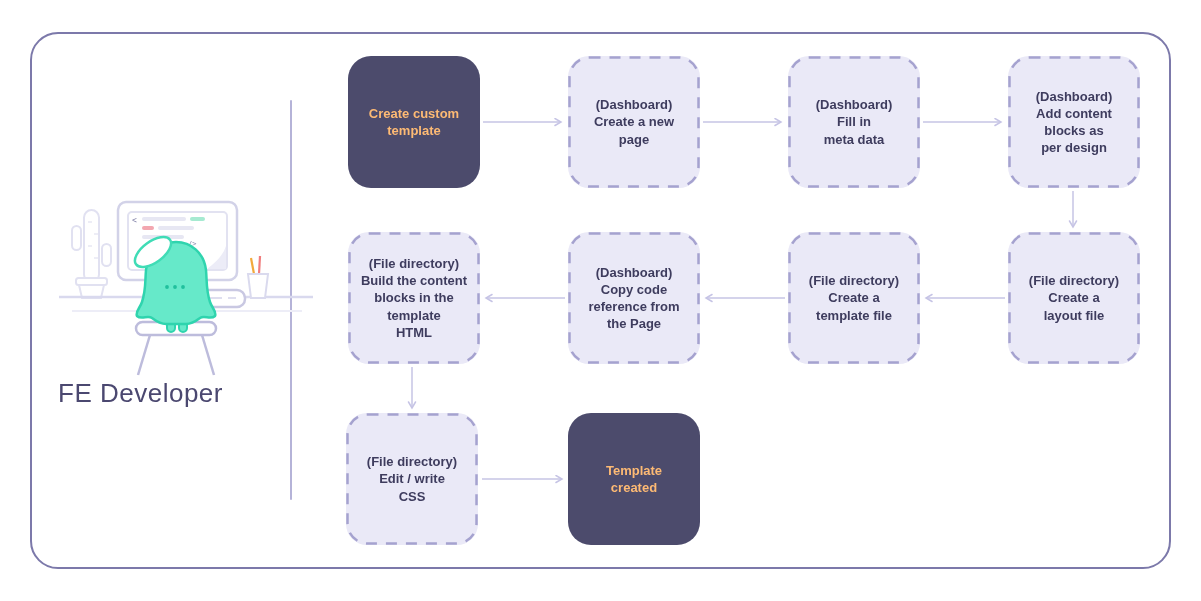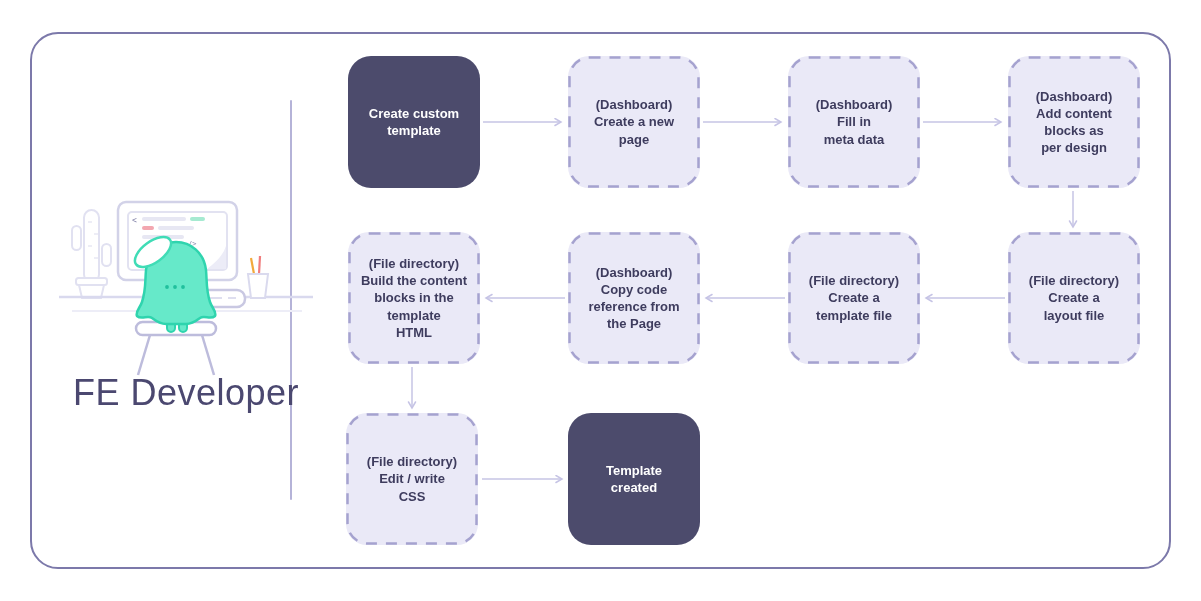--- a/index.html
+++ b/index.html
@@ -10,35 +10,35 @@
   .frame{
     position:absolute;left:30px;top:32px;width:1137px;height:533px;
     border:2px solid #7c79aa;border-radius:28px;background:transparent;
   }
   .divider{
     position:absolute;left:290px;top:100px;width:2px;height:400px;
     background:#b5b3d8;border-radius:2px;
   }
   .actor-panel{position:absolute;left:58px;top:188px;width:256px;}
   .actor-label{
-    margin-top:-4px;text-align:center;font-size:36px;line-height:30px;
+    margin-top:-4px;text-align:left;font-size:26px;line-height:30px;
     color:#4b4870;letter-spacing:0.5px;
   }
   .arrows{position:absolute;left:0;top:0;width:1201px;height:601px;pointer-events:none;}
   .node{
     position:absolute;width:132px;height:132px;box-sizing:border-box;
     display:flex;align-items:center;justify-content:center;text-align:center;
     border-radius:21px;padding:6px;
   }
   .node-label{
     white-space:pre-line;font-size:13px;font-weight:700;line-height:1.32;
     color:#3e3c5e;position:relative;z-index:2;
   }
   .node.solid{background:#4c4b6c;border-radius:23px;}
-  .node.solid .node-label{color:#ffffff;}
+  .node.solid .node-label{color:#fdba74;}
   .node.dashed{background:#eae9f7;}
   .dashrect{position:absolute;left:0;top:0;width:132px;height:132px;z-index:1;}
 </style>
 </head>
 <body>
 
 <div class="canvas">
 
   <div class="frame"></div>
   <div class="divider"></div>

